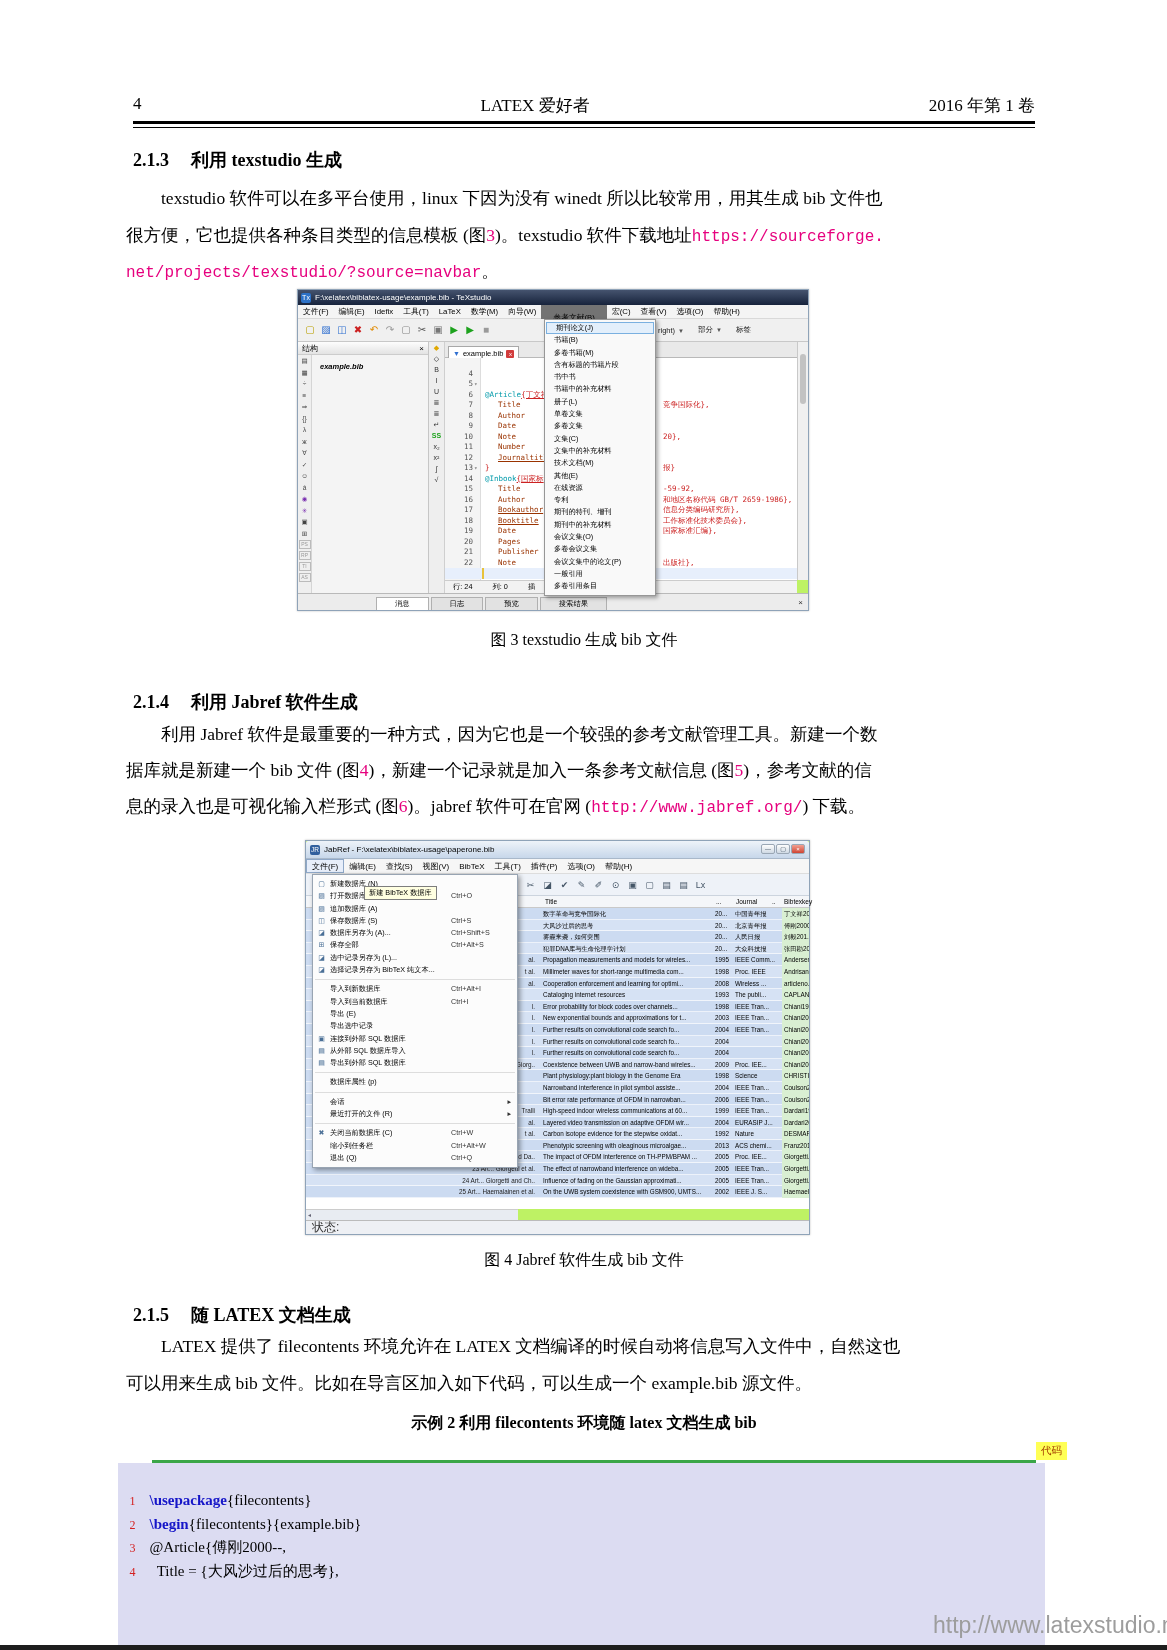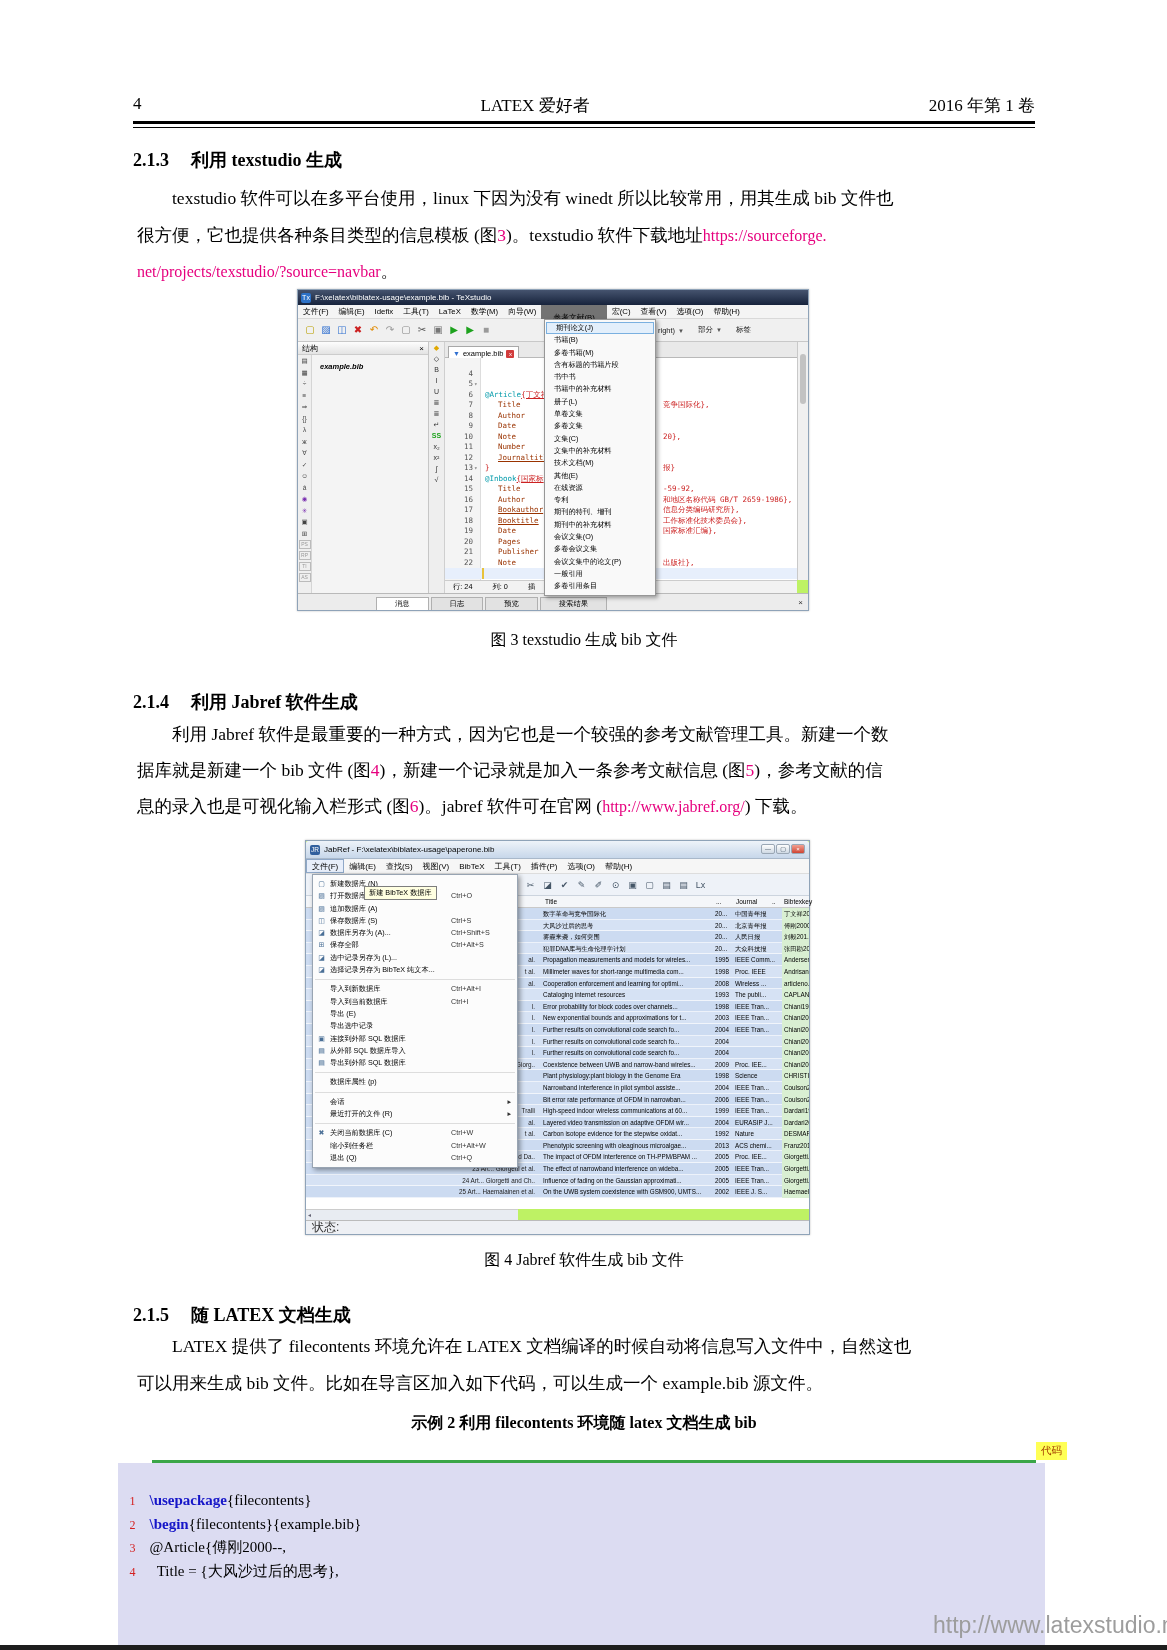--- a/index.html
+++ b/index.html
@@ -6,24 +6,24 @@
   body { background:#888; font-family:"Liberation Serif","DejaVu Serif",serif; }
   .page { position:relative; width:1167px; height:1650px; background:#fff; overflow:hidden; color:#000; margin:0 auto; }
 
   
   .hdr { position:absolute; left:133px; top:94px; width:902px; display:flex; justify-content:space-between; font-size:17px; }
   .hrule1 { position:absolute; left:133px; top:121px; width:902px; height:3px; background:#000; }
   .hrule2 { position:absolute; left:133px; top:127px; width:902px; height:1px; background:#000; }
 
   .h2 { position:absolute; left:133px; font-size:18px; font-weight:bold; }
   .h2 .num { margin-right:22px; }
-  .pline { position:absolute; left:137px; width:910px; font-size:17.5px; white-space:nowrap; }
+  .pline { position:absolute; left:126px; width:910px; font-size:17.5px; white-space:nowrap; }
   .indent { padding-left:35px; }
   .link { color:#e6007e; text-decoration:none; }
-  .tt { font-family:Liberation Serif, serif; font-size:16px; }
+  .tt { font-family:Liberation Mono, monospace; font-size:16px; }
   .caption { position:absolute; left:133px; width:902px; text-align:center; font-size:16px; font-weight:400; }
 
   
   .shot { position:absolute; font-family:"Liberation Sans","DejaVu Sans",sans-serif; border:1px solid #8fa3b8; background:#bef264; box-shadow:0 0 2px rgba(0,0,0,.25); }
 
   
   .fig3 { left:297px; top:289px; width:512px; height:322px; }
   .ts-title { height:15px; background:linear-gradient(#45536e,#17233c); color:#fff; font-size:8px; line-height:15px; padding-left:17px; position:relative; }
   .ts-appicon { position:absolute; left:3px; top:2.5px; width:10px; height:10px; background:#2d72c8; border-radius:2px; color:#fff; font-size:7px; line-height:10px; text-align:center; }
   .ts-menubar { height:14px; background:#f4f4f4; display:flex; font-size:7.8px; line-height:14px; border-bottom:1px solid #d9d9d9; }

